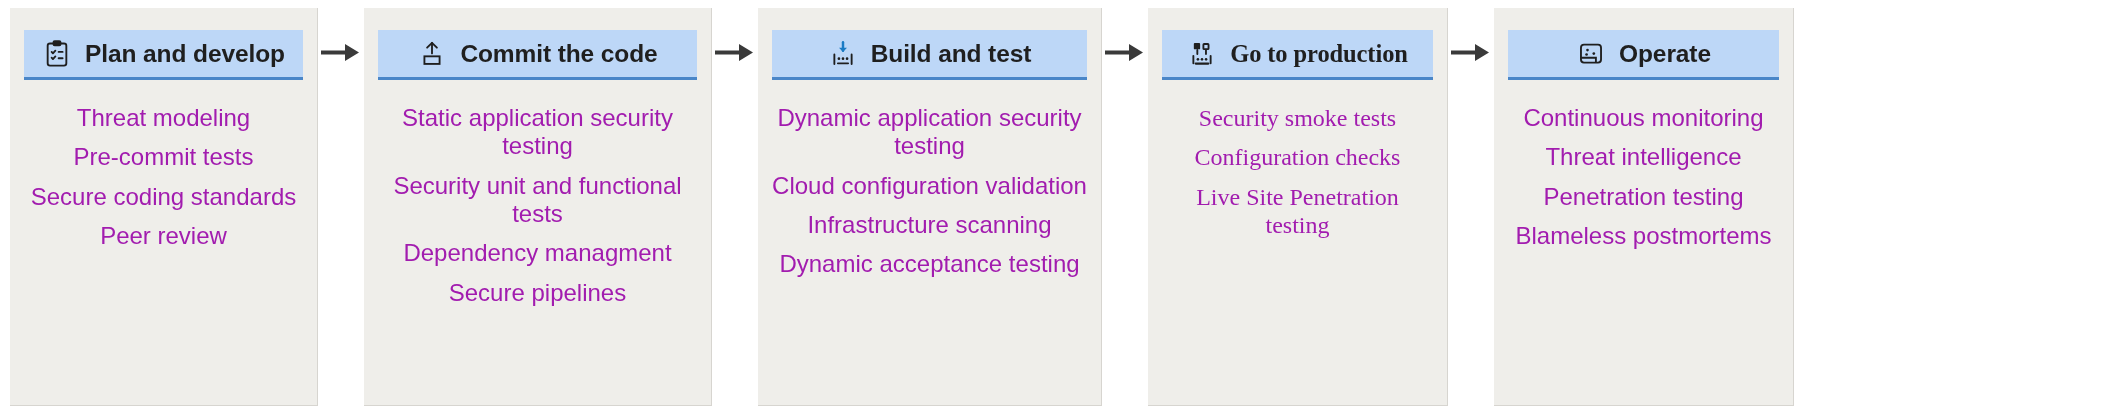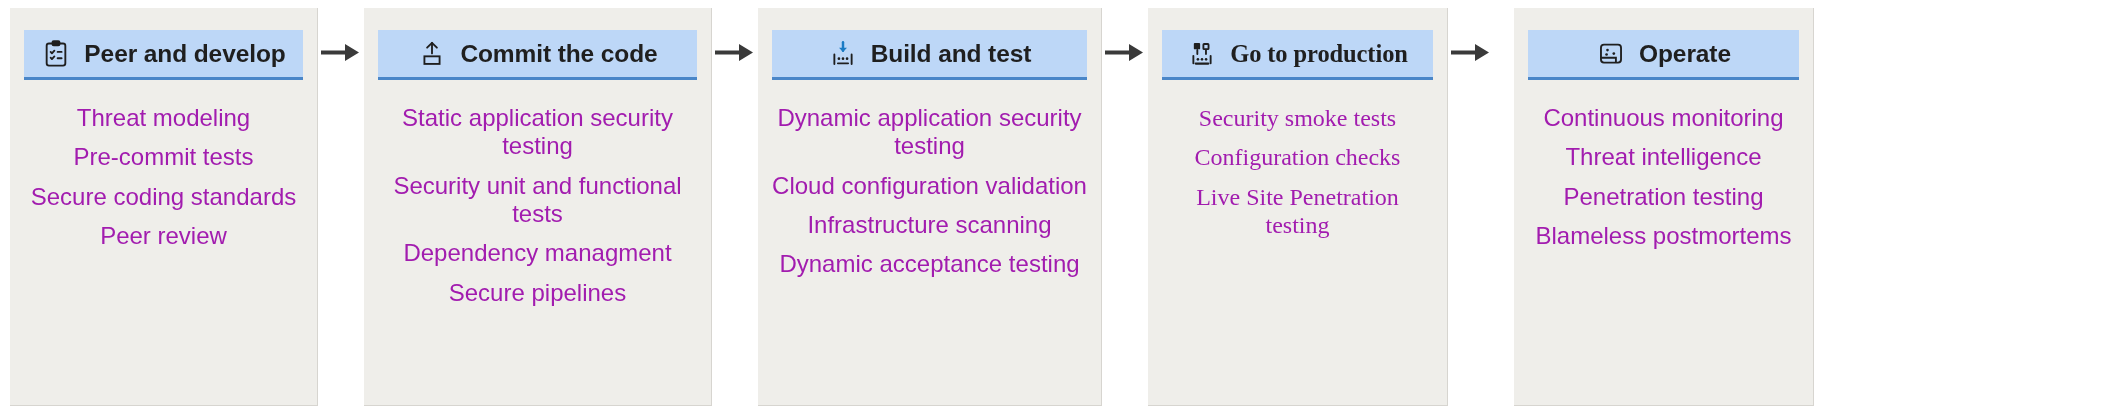--- a/index.html
+++ b/index.html
@@ -87,39 +87,39 @@
     justify-content: center;
     padding-top: 32px;
   }
   .arrow svg { display: block; }
 
   
   .stage-0 { width: 308px; }
   .stage-1 { width: 348px; }
   .stage-2 { width: 344px; }
   .stage-3 { width: 300px; font-family: Liberation Serif, serif; }
-  .stage-4 { width: 300px; margin-left: 20px; }
+  .stage-4 { width: 300px; }
 </style>
 </head>
 <body>
 
 <div id="diagram">
 
   <div class="stage stage-0">
     <div class="stage-header">
       <span class="stage-header-icon">
         <svg width="28" height="28" viewBox="0 0 24 24" fill="none" stroke="#1f1f1f" stroke-width="1.6">
           <rect x="4" y="3" width="16" height="19" rx="2"></rect>
           <rect x="9" y="1" width="6" height="3.6" rx="1" fill="#1f1f1f"></rect>
           <path d="M7.4 10.2l1.1 1.2 2.1-2.3" stroke-linecap="round" stroke-linejoin="round"></path>
           <path d="M7.4 15.2l1.1 1.2 2.1-2.3" stroke-linecap="round" stroke-linejoin="round"></path>
           <path d="M13.4 10.2h3.4M13.4 15.6h3.4" stroke-linecap="round"></path>
         </svg>
       </span>
-      <span class="stage-title">Peer and develop</span>
+      <span class="stage-title">Plan and develop</span>
     </div>
     <div class="stage-items">
       <div class="stage-item">Threat modeling</div>
       <div class="stage-item">Pre-commit tests</div>
       <div class="stage-item">Secure coding standards</div>
       <div class="stage-item">Peer review</div>
     </div>
   </div>
 
   <div class="arrow">

